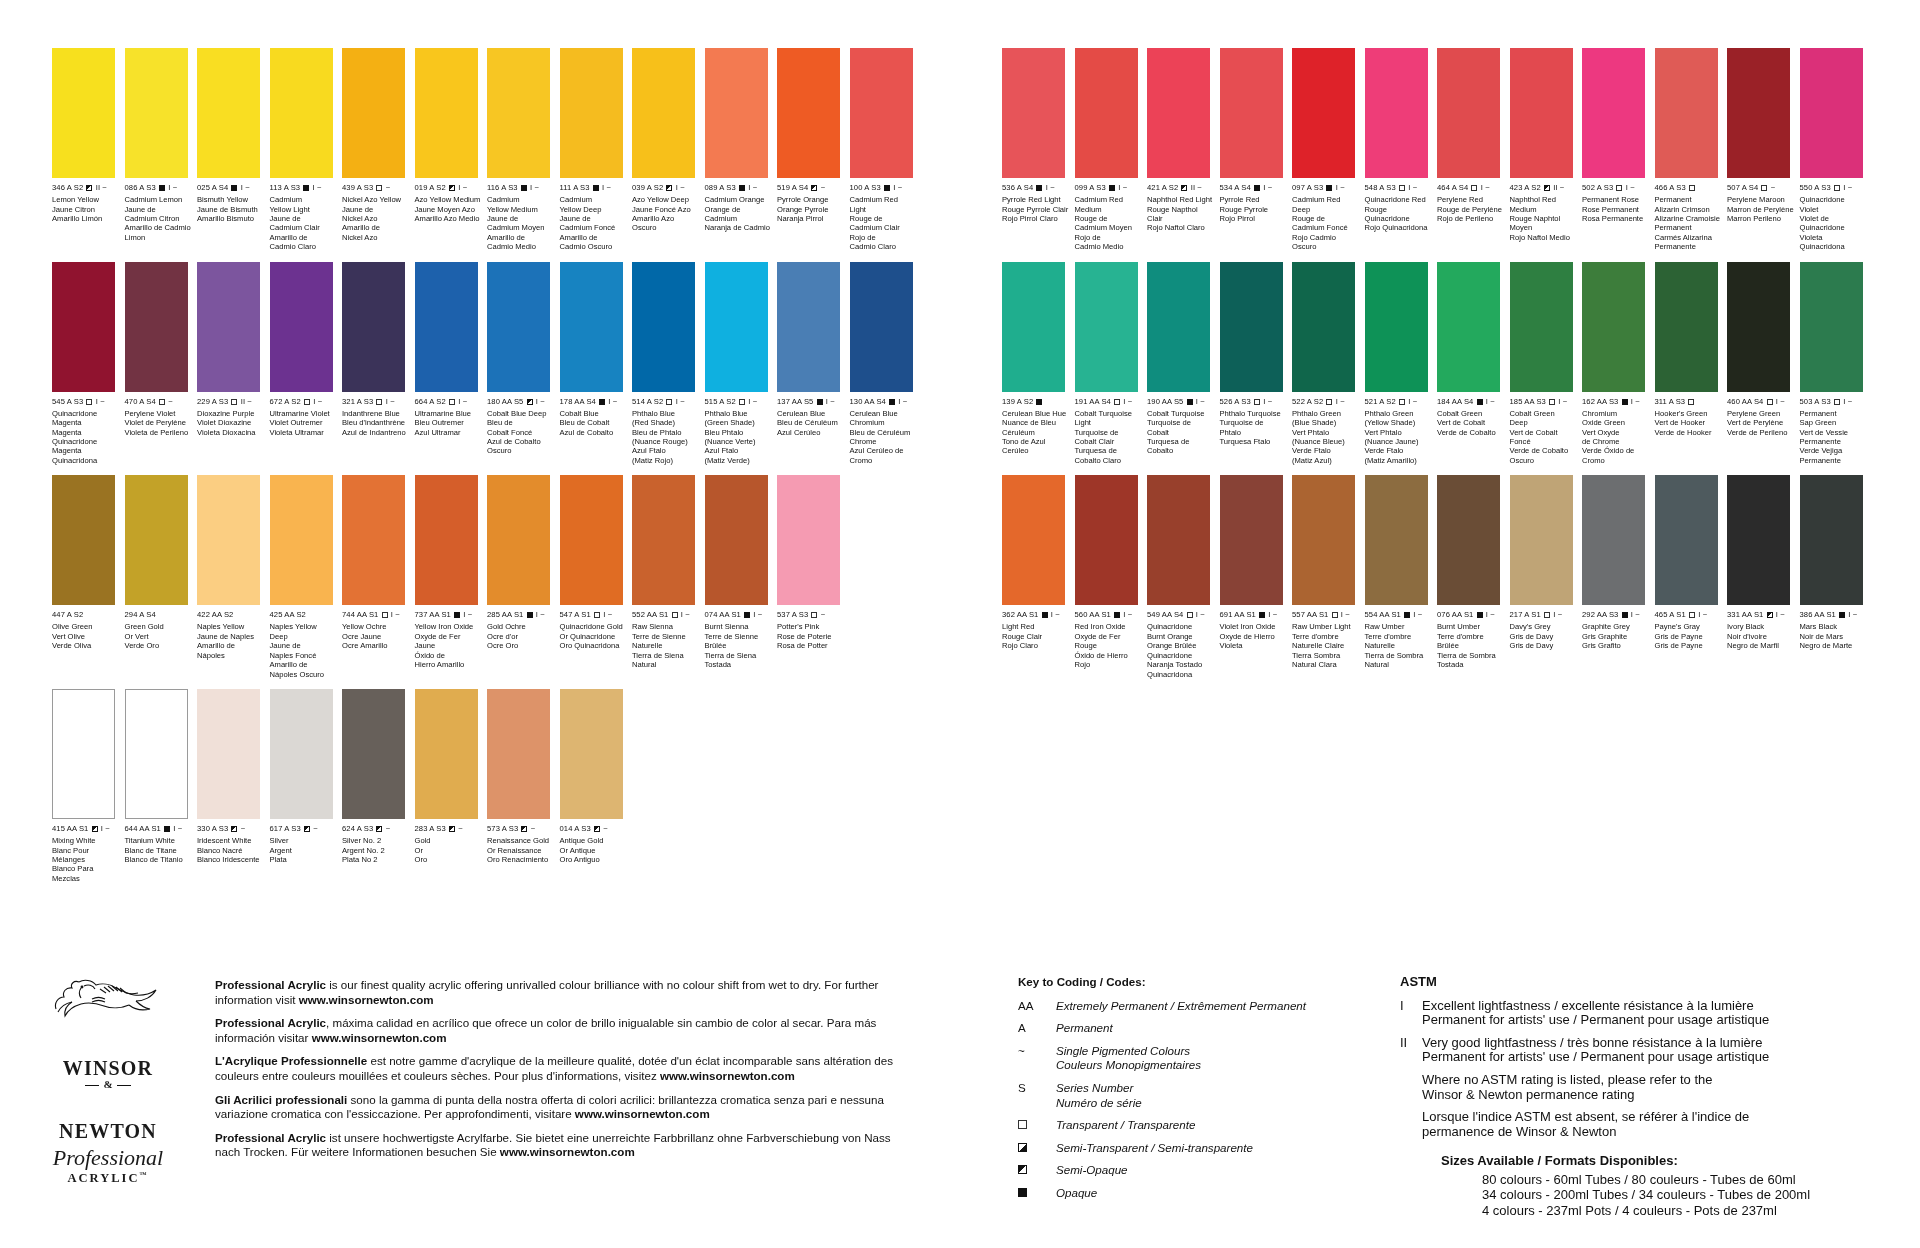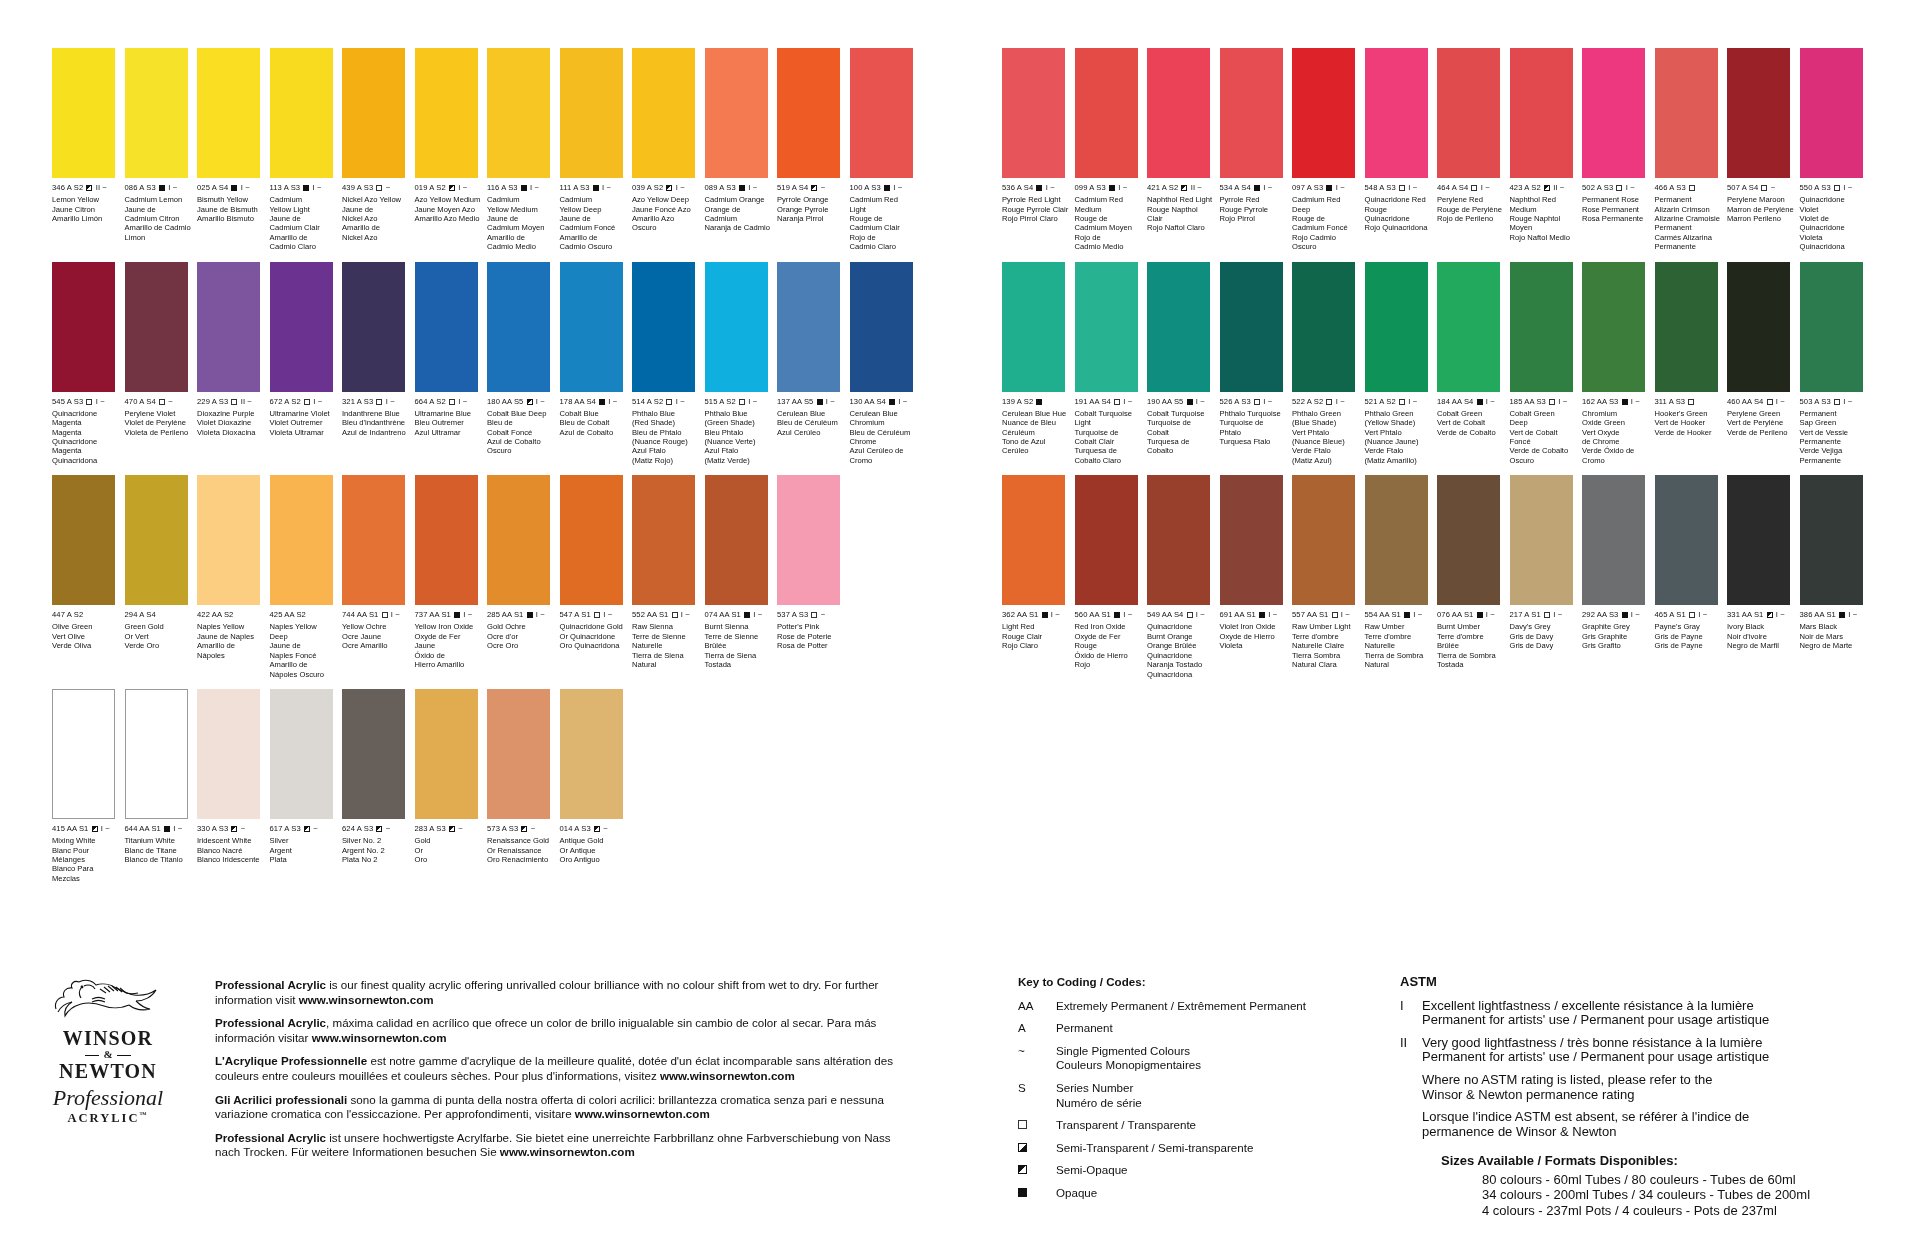--- a/index.html
+++ b/index.html
@@ -28,39 +28,39 @@
          word-wrap:break-word;}
   .names div{white-space:normal;}
 
   .rowblock{margin-bottom:10px;}
 
   
   .footer{position:absolute;left:0;top:975px;width:1920px;height:273px;}
   .logo-wrap{position:absolute;left:48px;top:0px;width:120px;}
   .logo-svg{display:block;}
   .logo-word{text-align:center;font-family:"Liberation Serif",serif;}
-  .logo-w1{font-size:20px;font-weight:700;letter-spacing:1.2px;line-height:22px;}
+  .logo-w1{font-size:20px;font-weight:700;letter-spacing:1.2px;line-height:22px;margin-top:30px;}
   .logo-amp{font-size:11px;font-weight:700;line-height:11px;letter-spacing:0;}
   .logo-amp span{display:inline-block;position:relative;}
   .logo-amp span:before,.logo-amp span:after{content:"";position:absolute;top:50%;width:14px;height:1.4px;background:#111;}
   .logo-amp span:before{left:-18px;}
   .logo-amp span:after{right:-18px;}
   .logo-prof{font-family:"Liberation Serif",serif;font-style:italic;font-size:22px;line-height:26px;margin-top:3px;}
   .logo-acr{font-size:12.5px;font-weight:700;letter-spacing:2px;}
   .logo-acr sup{font-size:7px;vertical-align:super;}
 
   .blurb{position:absolute;left:215px;top:3px;width:690px;font-size:11.6px;line-height:14.6px;color:#111;}
   .blurb p{margin:0 0 9px 0;}
   .blurb b{font-weight:700;}
 
   .keycol{position:absolute;left:1018px;top:0px;width:380px;font-size:11.6px;line-height:14.6px;color:#111;}
   .keycol .hd{font-weight:700;margin-bottom:9px;}
   .keyrow{display:flex;margin-bottom:8px;}
   .keyrow .k{width:38px;flex:none;}
-  .keyrow .v div{white-space:nowrap;}
+  .keyrow .v div{white-space:nowrap;font-style:italic;}
   .kbox{display:inline-block;width:9px;height:9px;box-sizing:border-box;vertical-align:0px;}
 
   .astmcol{position:absolute;left:1400px;top:0px;width:480px;font-size:13px;line-height:14.6px;color:#111;}
   .astmcol .hd{font-weight:700;margin-bottom:9px;}
   .astmrow{display:flex;margin-bottom:8px;}
   .astmrow .k{width:22px;flex:none;}
   .astmrow .v div{white-space:nowrap;}
   .sizes{margin-top:14px;}
   .sizes .hd2{font-weight:700;margin-bottom:3px;}
   .sizes div{white-space:nowrap;line-height:15.5px;margin-left:41px;}

